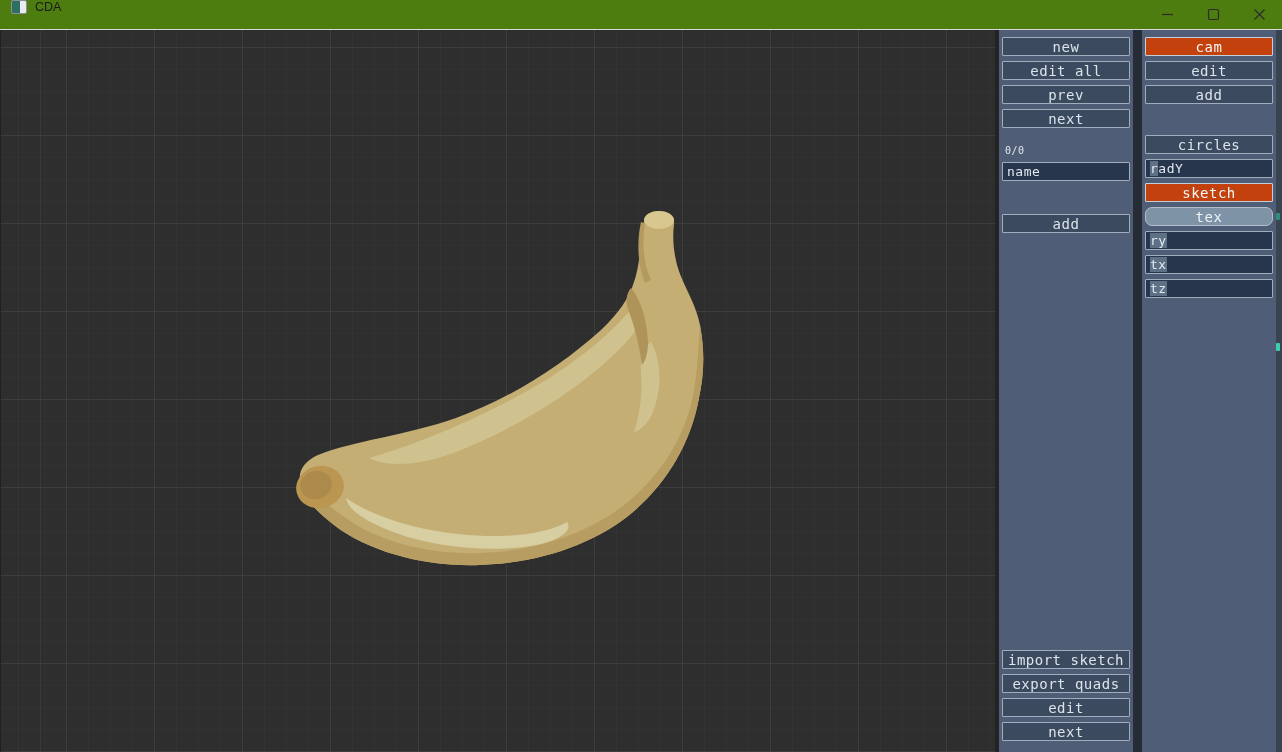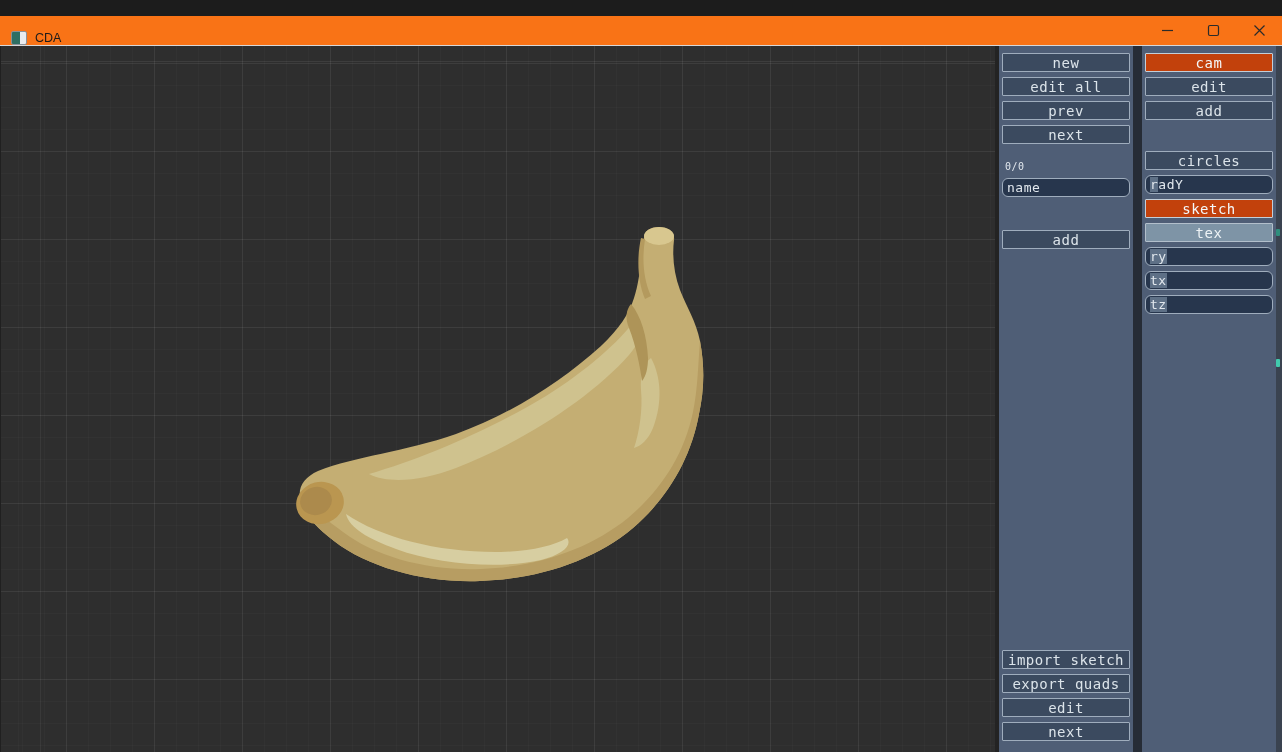--- a/index.html
+++ b/index.html
@@ -3,22 +3,22 @@
 <meta charset="utf-8">
 <style>
   * { margin:0; padding:0; box-sizing:border-box; }
   html,body { width:1282px; height:752px; overflow:hidden; background:#1c1c1c; }
   .window {
     width:1282px; height:752px; display:flex; flex-direction:column;
     font-family:"DejaVu Sans Mono", monospace; position:relative;
   }
   
   .titlebar {
-    height:30px; background:#f97316; display:flex; align-items:flex-end;
-    border-bottom:1px solid #d8d8d8; flex:0 0 30px;margin-top:16px;
+    height:30px; background:#4d7c0f; display:flex; align-items:flex-start;
+    border-bottom:1px solid #d8d8d8; flex:0 0 30px;
   }
   .app-icon {
     width:16px; height:14px; margin:0 8px 0 11px; border:1px solid #8a9097;
     border-radius:2px; background:linear-gradient(to right,#2f6f63 0 58%, #e9ebee 58%);
   }
   .title-text { font-family:"Liberation Sans", sans-serif; font-size:12.5px; color:#1b1b1b; }
   .win-controls { margin-left:auto; display:flex; height:100%; }
   .win-btn { width:46px; height:100%; display:flex; align-items:center; justify-content:center; }
   .win-btn svg { display:block; }
   
@@ -42,28 +42,28 @@
     display:flex; flex-direction:column;
   }
   .btn {
     height:19px; margin-bottom:5px; background:#3b4a5f;
     border:1px solid #9fadbd; border-radius:1px;
     color:#dce4ea; font-family:"DejaVu Sans Mono", monospace; font-size:14px;
     display:flex; align-items:center; justify-content:center;
     letter-spacing:0.5px; cursor:default; line-height:1; white-space:nowrap;
   }
   .btn.active { background:#c2410c; color:#f4f8fa; border-color:#c3cfd9; }
-  .btn.semi   { background:#7e94a6; color:#eef3f6; border-color:#b2bfcb; }
+  .btn.semi   { background:#7e94a6; color:#eef3f6; border-color:#b2bfcb;border-radius:7px; }
   .label {
     height:15px; margin:12px 0 2px 0; padding-left:3px;
     color:#e2e8ee; font-size:10px; letter-spacing:0.5px;
   }
   .tinput {
     height:19px; margin-bottom:5px; background:#27364d;
-    border:1px solid #9fadbd; border-radius:6px; color:#e2e8ee;
+    border:1px solid #9fadbd; border-radius:1px; color:#e2e8ee;
     font-family:"DejaVu Sans Mono", monospace; font-size:13px;
     display:flex; align-items:center; padding-left:4px; letter-spacing:0.5px;
     white-space:pre;
   }
   input.tinput { width:100%; outline:none; }
   .sel { background:#5e7086; }
   .spacer29 { height:28px; flex:0 0 auto; }
   .spacer26 { height:26px; flex:0 0 auto; }
   .grow { flex:1 1 auto; }
   .edge-strip { flex:0 0 6px; background:#3a4350; position:relative; }

